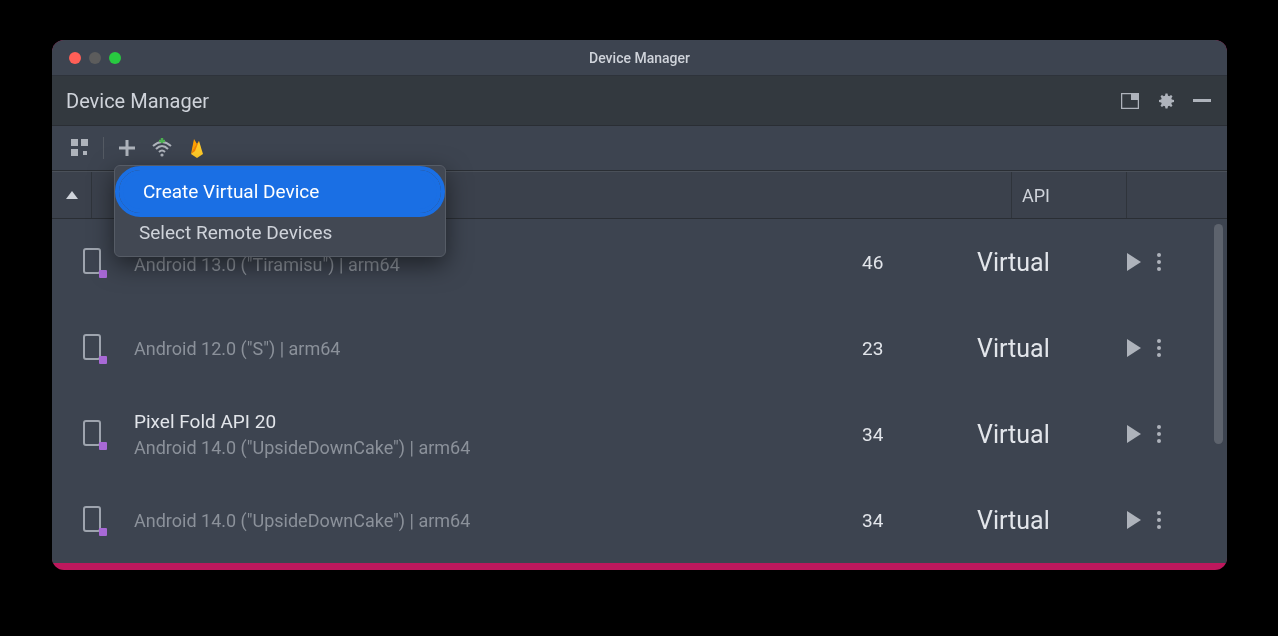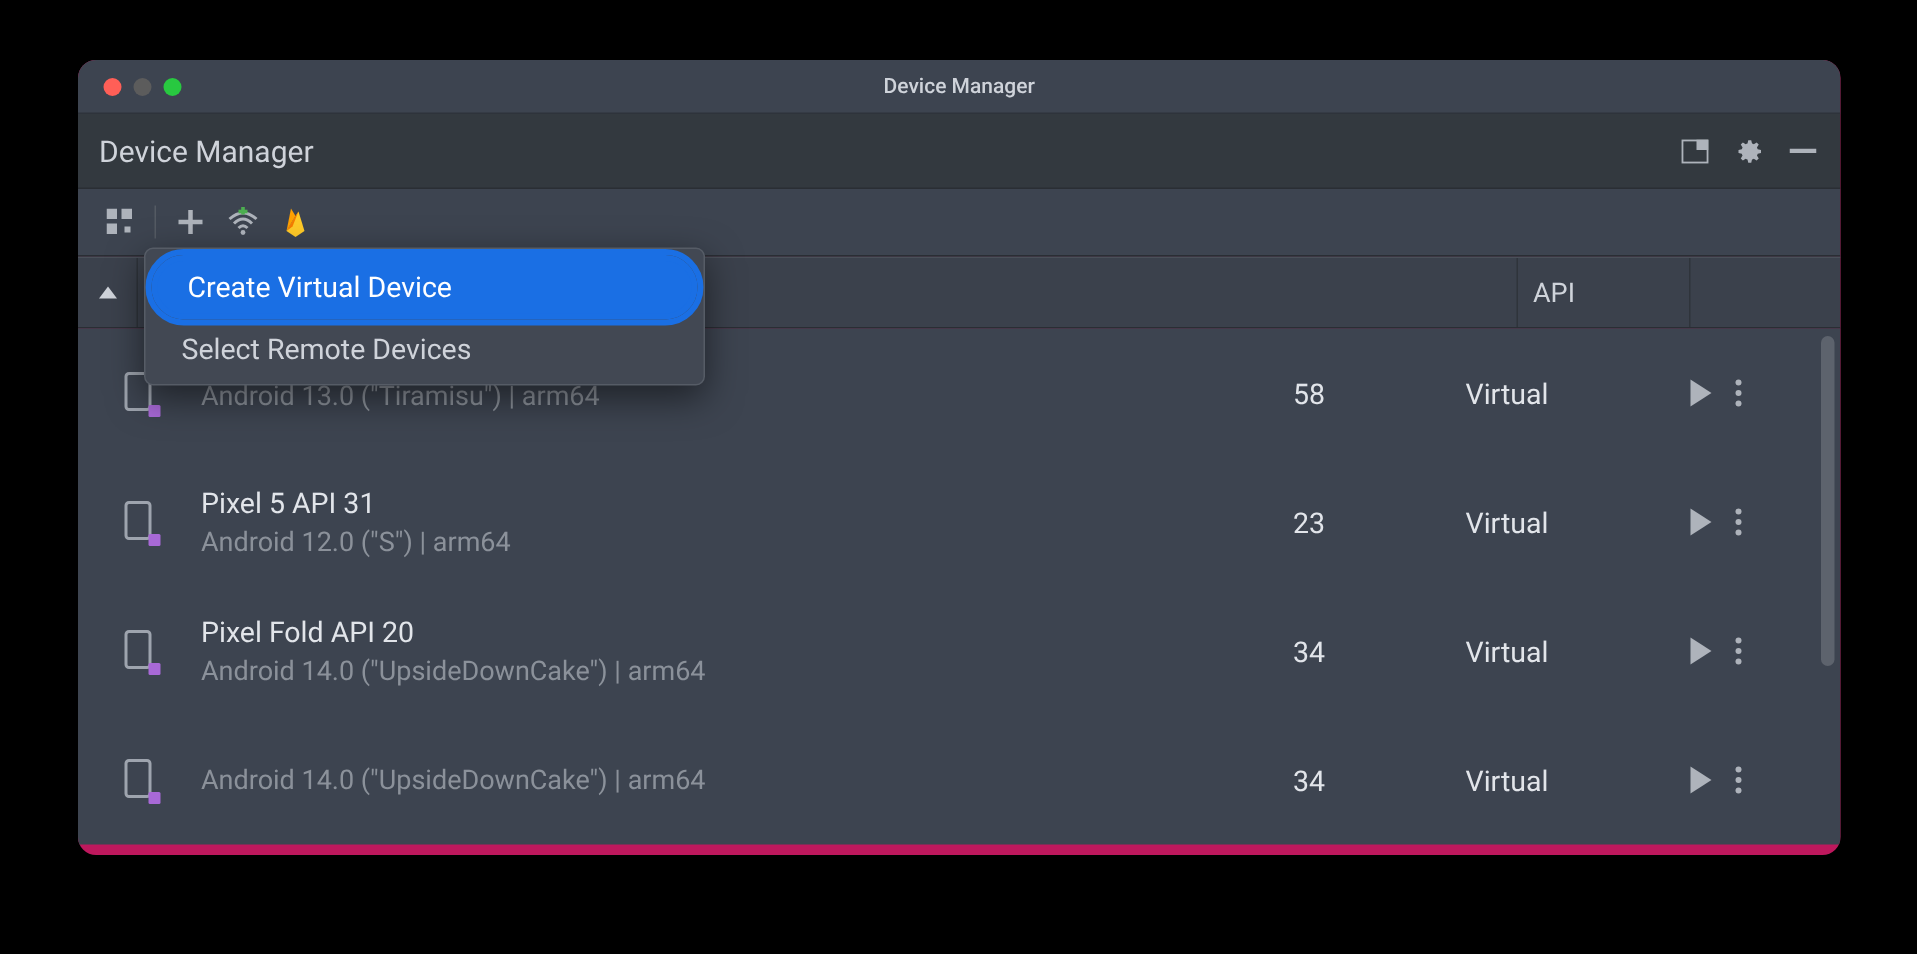--- a/index.html
+++ b/index.html
@@ -204,21 +204,21 @@
       font-size: 18px;
     }
     .row-api {
       width: 115px;
       color: #e2e5ea;
       font-size: 19px;
     }
     .row-type {
       width: 150px;
       color: #e2e5ea;
-      font-size: 19px;
+      font-size: 25px;
     }
     .row-actions {
       width: 100px;
       display: flex;
       align-items: center;
       gap: 16px;
       padding-right: 8px;
     }
     .play-icon {
       width: 0;
@@ -244,23 +244,23 @@
       position: absolute;
       right: 4px;
       top: 184px;
       width: 9px;
       height: 220px;
       background: #5d636d;
       border-radius: 5px;
     }
     .dropdown {
       position: absolute;
-      left: 44px;
+      left: 62px;
       top: 39px;
-      width: 374px;
+      width: 332px;
       background: #424853;
       border: 1px solid #565c66;
       border-radius: 6px;
       box-shadow: 0 8px 24px rgba(0,0,0,0.5);
       z-index: 100;
       padding: 4px 0;
     }
     .dropdown-item {
       padding: 8px 24px;
       color: #cfd3da;
@@ -367,41 +367,40 @@
       <div class="row-icon-cell">
         <div class="device-icon">
           <div class="phone-outline"></div>
             <div class="phone-badge"></div>
         </div>
       </div>
       <div class="row-main">
         <div class="row-name"></div>
         <div class="row-sub">Android 13.0 ("Tiramisu") | arm64</div>
       </div>
-      <div class="row-api">58</div>
+      <div class="row-api">46</div>
       <div class="row-type">Virtual</div>
       <div class="row-actions">
         <div class="play-icon"></div>
         <div class="more-icon">
             <span></span>
             <span></span>
             <span></span>
           </div>
       </div>
     </div>
 
     <div class="row">
       <div class="row-icon-cell">
         <div class="device-icon">
           <div class="phone-outline"></div>
             <div class="phone-badge"></div>
         </div>
       </div>
       <div class="row-main">
-        <div class="row-name">Pixel 5 API 31</div>
         <div class="row-sub">Android 12.0 ("S") | arm64</div>
       </div>
       <div class="row-api">23</div>
       <div class="row-type">Virtual</div>
       <div class="row-actions">
         <div class="play-icon"></div>
         <div class="more-icon">
             <span></span>
             <span></span>
             <span></span>

